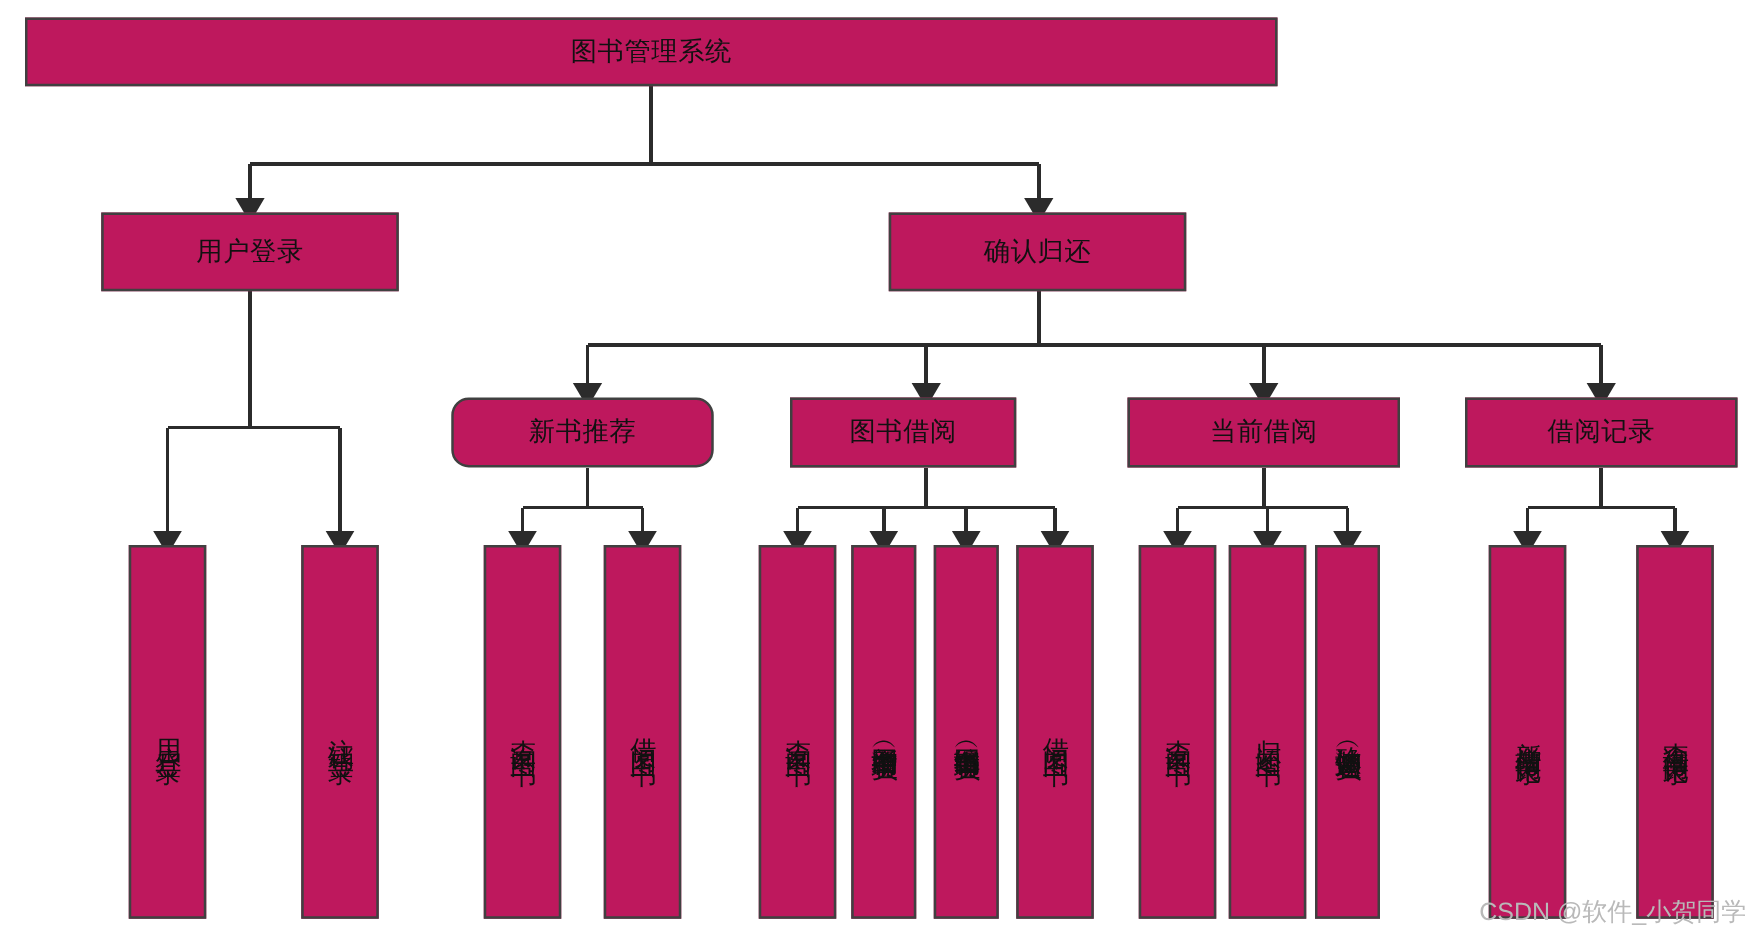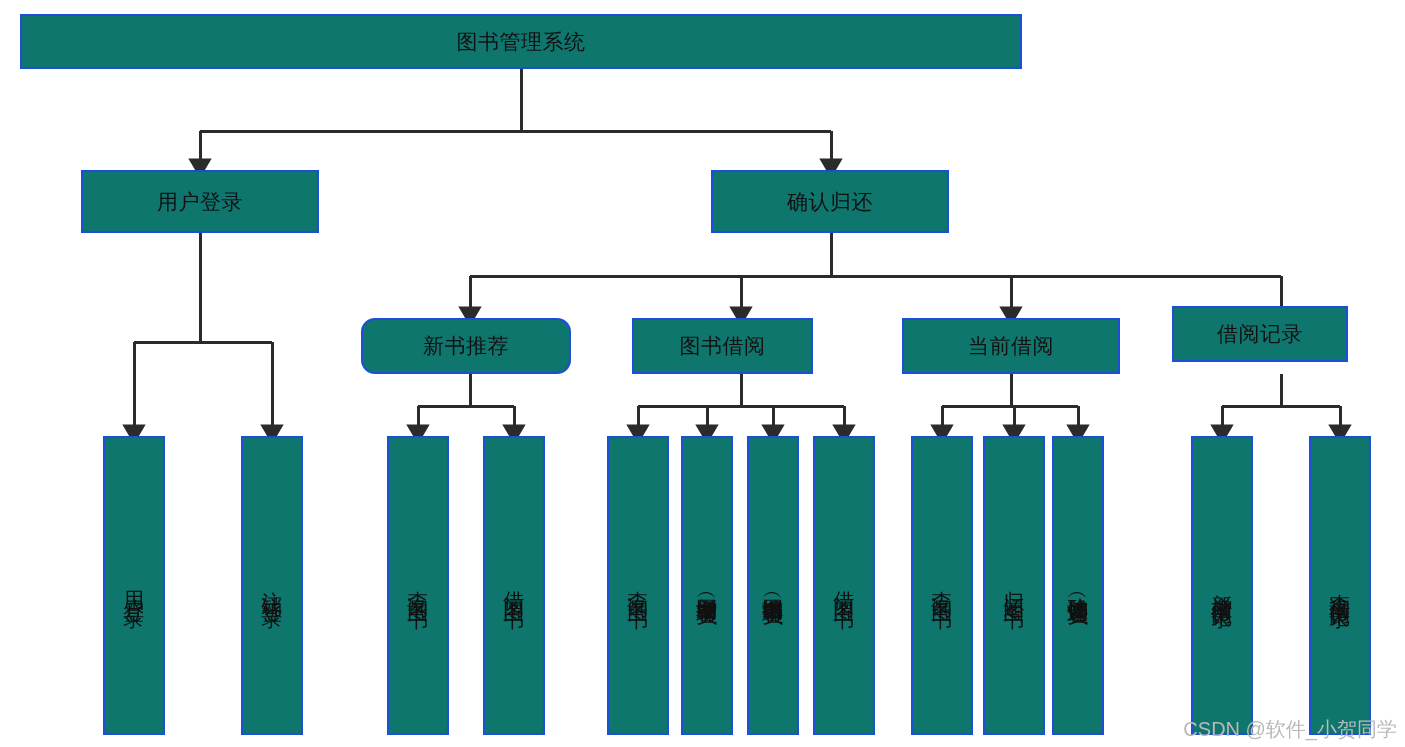--- a/index.html
+++ b/index.html
@@ -22,22 +22,22 @@
   #diagram-svg {
     position: absolute;
     left: 0;
     top: 0;
     width: 1405px;
     height: 747px;
   }
   .node-box {
     position: absolute;
     box-sizing: border-box;
-    border: 2px solid #1d4ed8;
-    background: #0f766e;
+    border: 2px solid #404040;
+    background: #be185d;
     display: flex;
     align-items: center;
     justify-content: center;
     color: #111111;
   }
   .node-label {
     color: #111111;
     line-height: 1.02;
     white-space: pre;
   }
@@ -140,21 +140,21 @@
   </div>
 
   <div class="node-box node-horizontal" style="left:632px; top:318px; width:181px; height:56px;">
     <span class="node-label">图书借阅</span>
   </div>
 
   <div class="node-box node-horizontal" style="left:902px; top:318px; width:218px; height:56px;">
     <span class="node-label">当前借阅</span>
   </div>
 
-  <div class="node-box node-horizontal" style="left:1172px; top:306px; width:176px; height:56px;">
+  <div class="node-box node-horizontal" style="left:1172px; top:318px; width:218px; height:56px;">
     <span class="node-label">借阅记录</span>
   </div>
 
   <div class="node-box node-vertical" style="left:103px; top:436px; width:62px; height:299px;">
     <span class="node-label">用户登录</span>
   </div>
 
   <div class="node-box node-vertical" style="left:241px; top:436px; width:62px; height:299px;">
     <span class="node-label">注销登录</span>
   </div>

